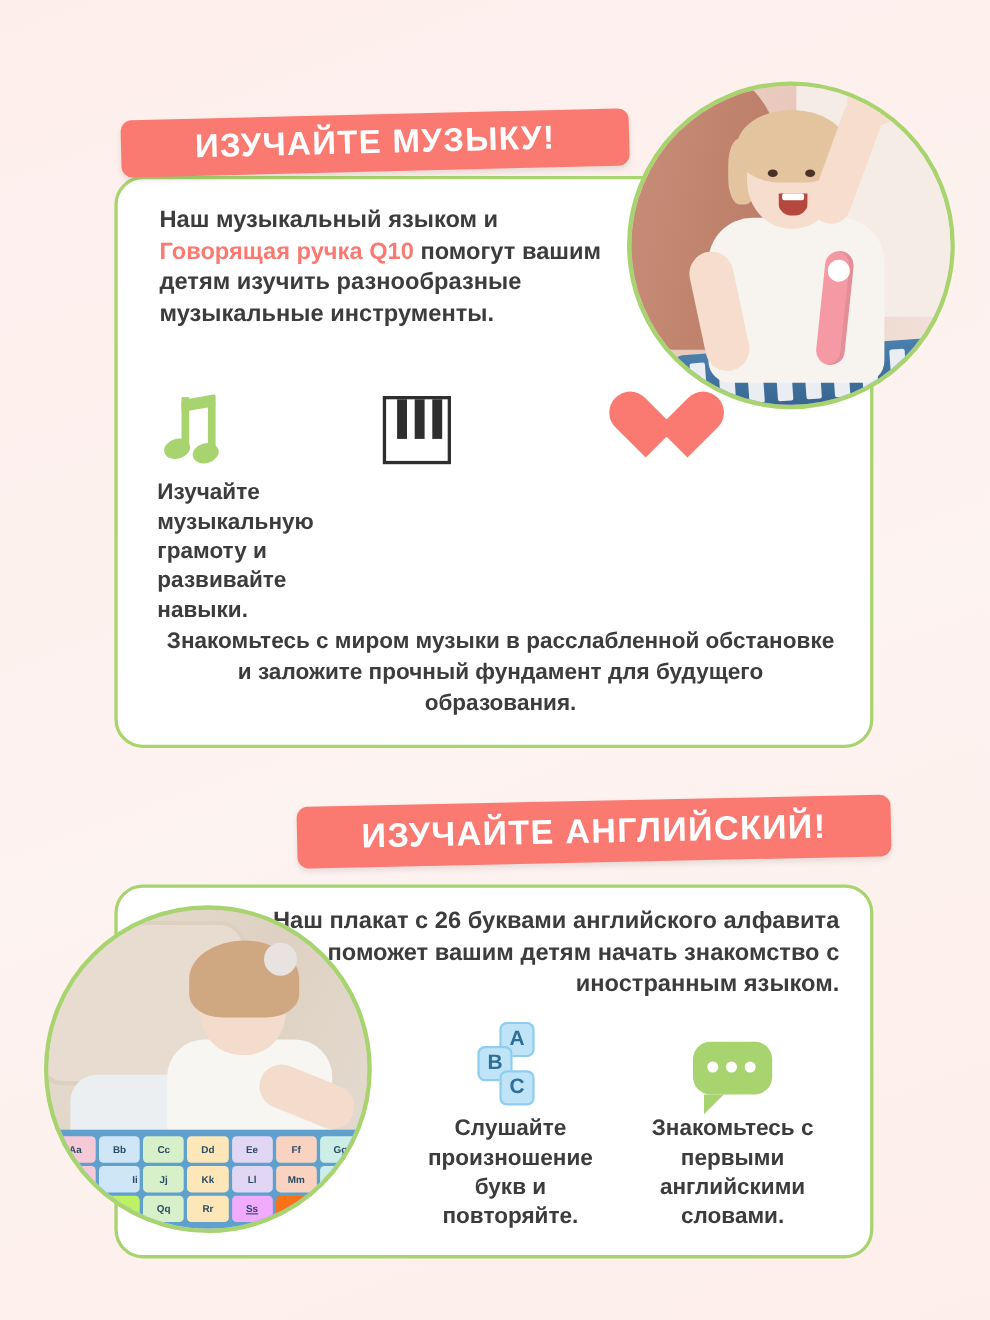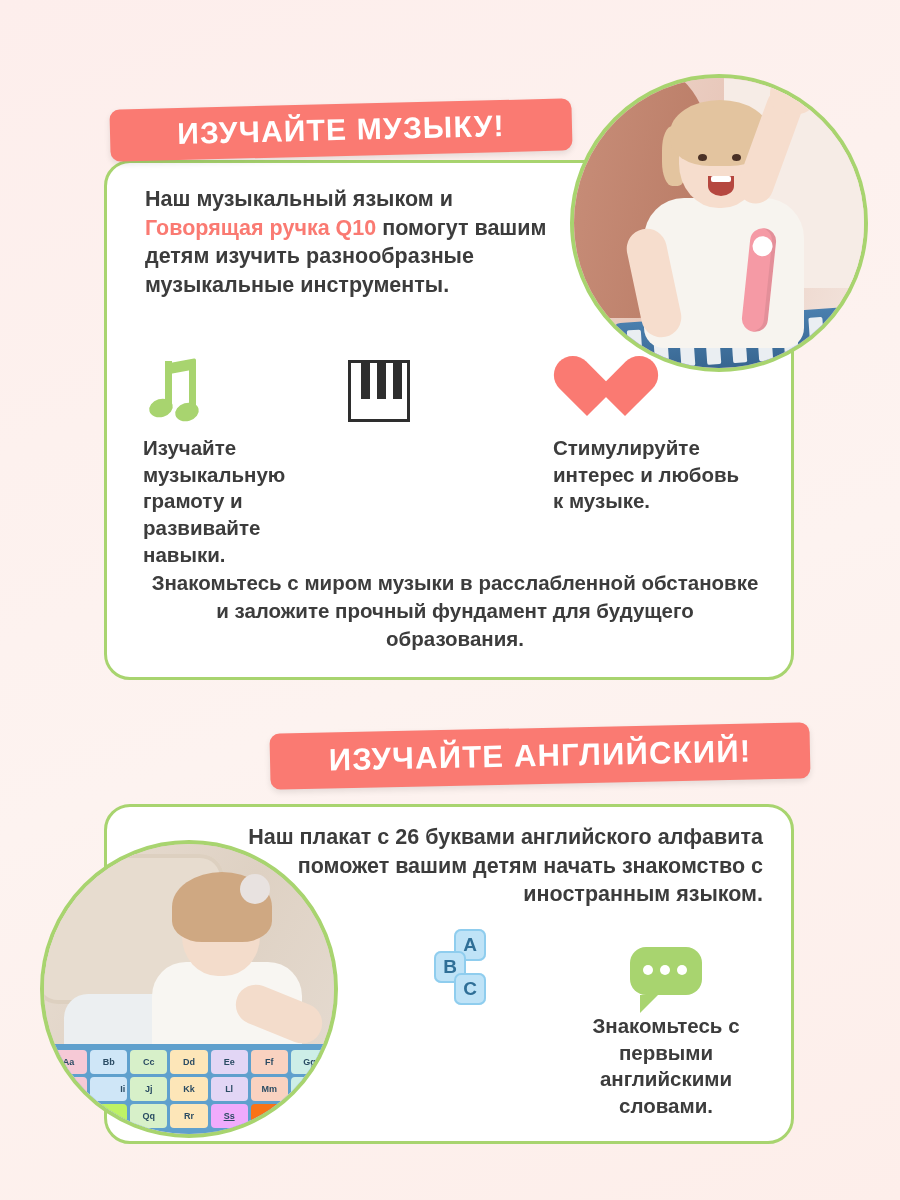--- a/index.html
+++ b/index.html
@@ -152,21 +152,21 @@
     left: 270px;
     top: 28px;
     width: 540px;
     height: 56px;
     font-size: 31px;
     transform: rotate(-1.2deg);
   }
   #english-photo {
     position: absolute;
     left: 40px;
-    top: 140px;
+    top: 123px;
     width: 290px;
     height: 290px;
     border-radius: 50%;
     border: 4px solid #a8d46f;
     overflow: hidden;
     z-index: 6;
     background: #ded2c6;
   }
 
   .eng-intro {
@@ -328,21 +328,20 @@
               <i></i>
               <i></i>
             </div>
         </div>
       </div>
 
       <div class="feature">
         <div class="ficon">
           <div class="heart-icon"></div>
         </div>
-        <div class="ftext">Стимулируйте интерес и любовь к музыке.</div>
       </div>
 
     </div>
 
     <div class="music-foot">Знакомьтесь с миром музыки в расслабленной обстановке и заложите прочный фундамент для будущего образования.</div>
   </div>
 
   <div class="ribbon" id="music-ribbon">
     <span>ИЗУЧАЙТЕ МУЗЫКУ!</span>
   </div>
@@ -389,20 +388,21 @@
     <div class="eng-feature-row">
 
       <div class="eng-feature">
         <div class="ficon">
           <div class="abc-icon">
             <b>A</b>
             <b>B</b>
             <b>C</b>
           </div>
         </div>
+        <div class="ftext">Слушайте произношение букв и повторяйте.</div>
       </div>
 
       <div class="eng-feature">
         <div class="ficon">
           <div class="bubble-icon">
             <div class="bb"></div>
             <div class="tail"></div>
             <div class="dots">
                 <i></i>
                 <i></i>

